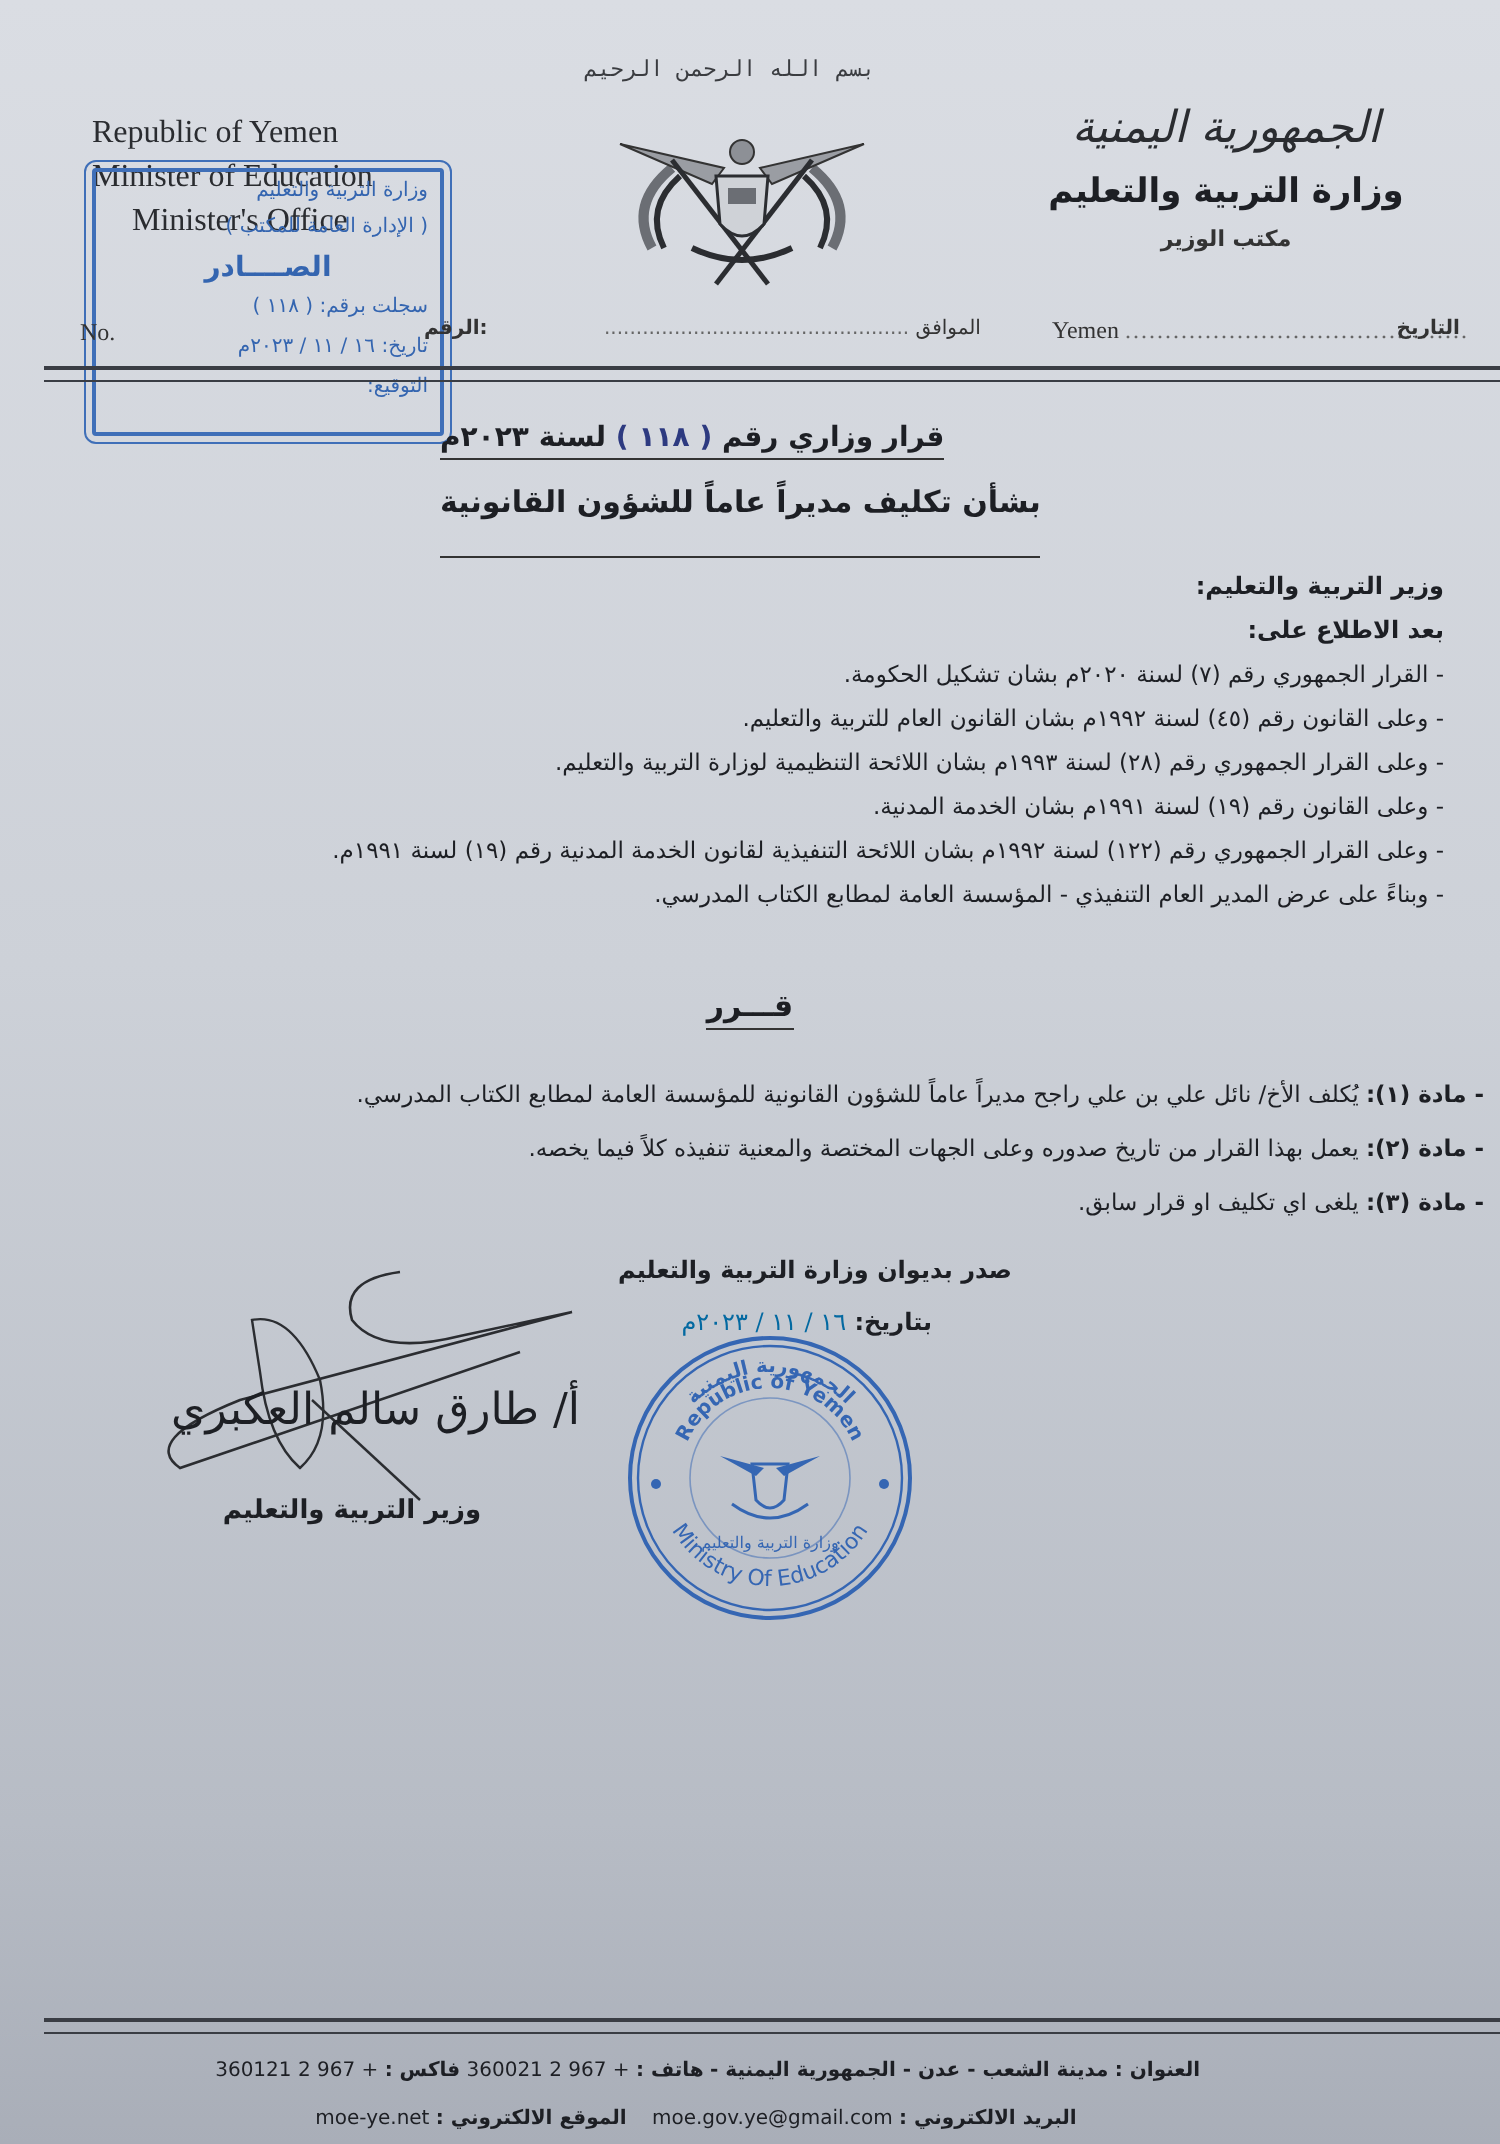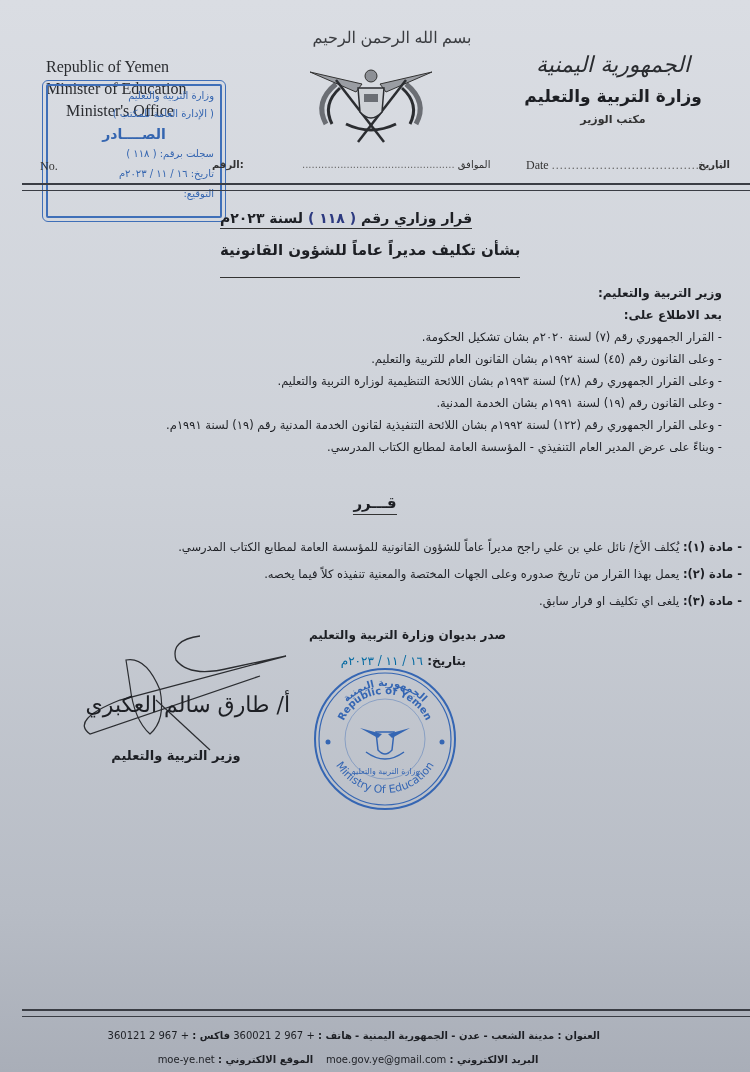--- a/index.html
+++ b/index.html
@@ -9,21 +9,21 @@
     font-family: "DejaVu Sans", sans-serif;
     color: #1d1f24;
     position: relative;
   }
   .abs { position: absolute; }
   .rtl { direction: rtl; text-align: right; }
 
   
   .en-header { left: 46px; top: 56px; font-family: "Liberation Serif", serif; font-size: 16px; color: #2a2c30; line-height: 22px; }
   .en-header div { white-space: nowrap; }
-  .basmala { left: 292px; top: 28px; width: 200px; text-align: center; font-family: Liberation Sans, sans-serif; font-size: 16px; color: #3a3c40; letter-spacing: 1px; }
+  .basmala { left: 292px; top: 28px; width: 200px; font-family: Liberation Mono, monospace; font-size: 11px; color: #3a3c40; letter-spacing: 1px; }
   .emblem { left: 306px; top: 62px; width: 130px; height: 90px; }
   .ar-header { right: 12px; top: 48px; width: 250px; text-align: center; }
   .ar-header .rep { font-family: "DejaVu Serif", serif; font-style: italic; font-size: 22px; color: #2a2c30; line-height: 34px; }
   .ar-header .min { font-size: 17px; font-weight: bold; color: #1d1f24; line-height: 28px; }
   .ar-header .office { font-size: 11px; font-weight: bold; color: #333; line-height: 20px; }
 
   .meta-row { left: 40px; top: 157px; width: 700px; height: 20px; font-size: 10px; color: #333; }
   .meta-row .no { position: absolute; left: 0; top: 2px; font-family: "Liberation Serif", serif; font-size: 12px; }
   .meta-row .raqm { position: absolute; left: 172px; top: 2px; font-weight: bold; }
   .meta-row .muwafiq { position: absolute; left: 262px; top: 2px; }
@@ -108,21 +108,21 @@
   <div class="line" style="top:40px; text-align:center; font-size:14px; font-weight:bold">الصــــادر</div>
   <div class="line" style="top:62px">سجلت برقم: ( ١١٨ )</div>
   <div class="line" style="top:82px">تاريخ: ١٦ / ١١ / ٢٠٢٣م</div>
   <div class="line" style="top:102px">التوقيع:</div>
 </div>
 
 <div class="abs meta-row">
   <span class="no">No.</span>
   <span class="raqm">الرقم:</span>
   <span class="muwafiq"><span class="dots">................................................</span> <span>الموافق</span></span>
-  <span class="date"><span>Date</span> <span class="dots">...........................................</span></span>
+  <span class="date"><span>Yemen</span> <span class="dots">...........................................</span></span>
   <span class="tarikh">التاريخ</span>
 </div>
 
 <div class="abs hr-double" style="top:183px"></div>
 
 <div class="abs title rtl" style="text-align:left">
   <div class="t1">
     <span>قرار وزاري رقم</span>
     <span class="num">( ١١٨ )</span>
     <span>لسنة ٢٠٢٣م</span>

